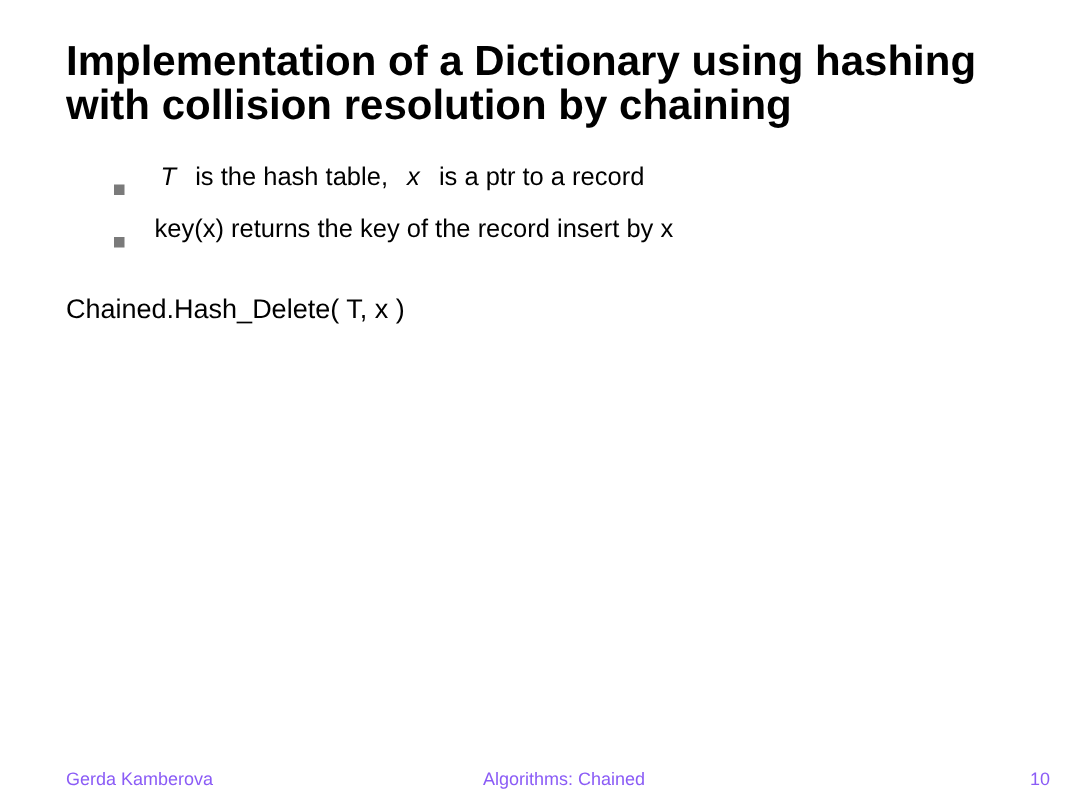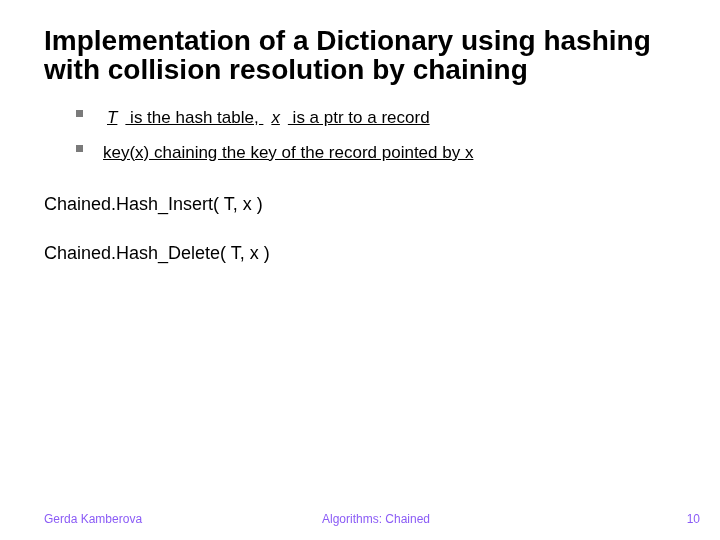--- a/index.html
+++ b/index.html
@@ -20,23 +20,22 @@
     font-weight: bold;
     line-height: 1.05;
     margin-bottom: 18px;
   }
   .bullets {
     margin-left: 28px;
     margin-bottom: 24px;
   }
   .bullet-row {
     display: flex;
-    align-items: flex-start;
+    align-items: flex-end;
     margin-bottom: 2px;
-    text-decoration: underline;
   }
   .bullet-box {
     width: 7px;
     height: 7px;
     background: #7a7a7a;
     margin-top: 7px;
     margin-right: 16px;
     flex-shrink: 0;
   }
   .bullet-text {
@@ -81,27 +80,26 @@
 
   <div class="bullets">
     <div class="bullet-row">
       <div class="bullet-box"></div>
       <div class="bullet-text">
         <span class="italic">T</span><span> is the hash table, </span><span class="italic">x</span><span> is a ptr to a record</span>
       </div>
     </div>
     <div class="bullet-row">
       <div class="bullet-box"></div>
-      <div class="bullet-text">key(x) chaining the key of the record pointed by x</div>
+      <div class="bullet-text">key(x) returns the key of the record insert by x</div>
     </div>
   </div>
 
 
   <div class="block">
-    <div class="fn">Chained.Hash_Insert( T,  x )</div>
   </div>
 
   <div class="block">
     <div class="fn">Chained.Hash_Delete( T, x )</div>
   </div>
 </div>
 
 <div class="footer">
   <span>Gerda Kamberova</span>
   <span class="center">Algorithms: Chained</span>

